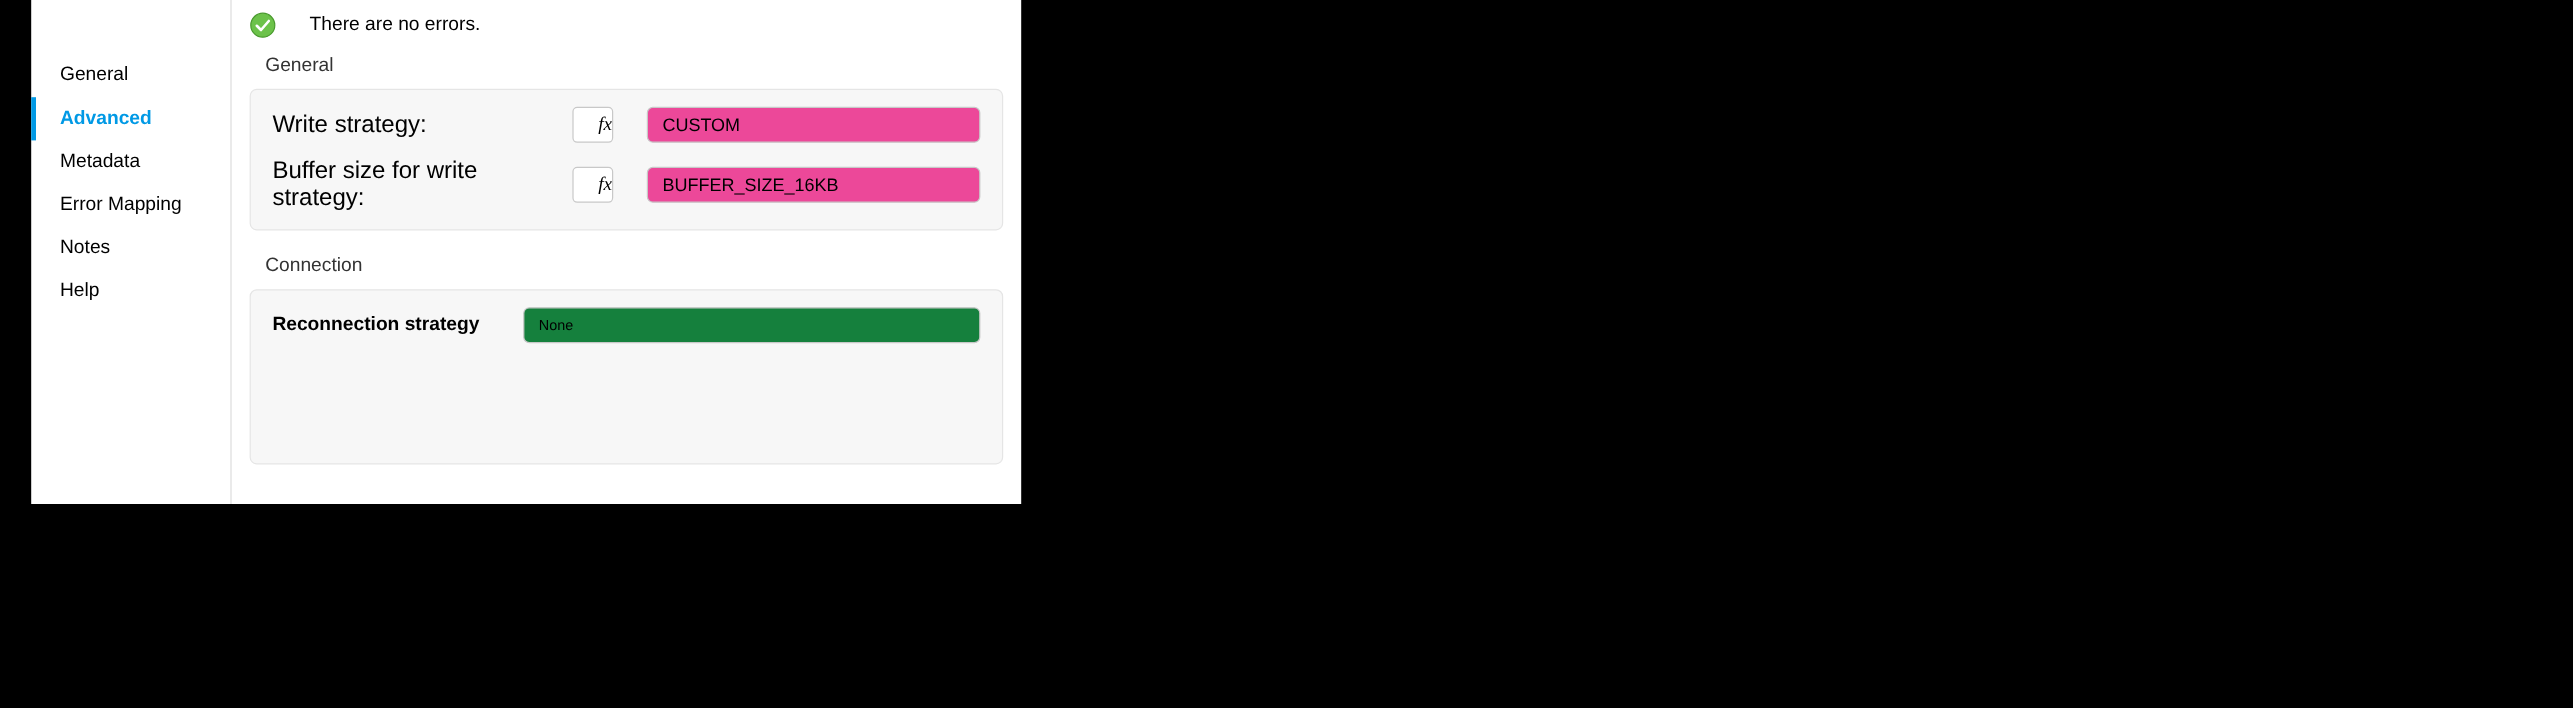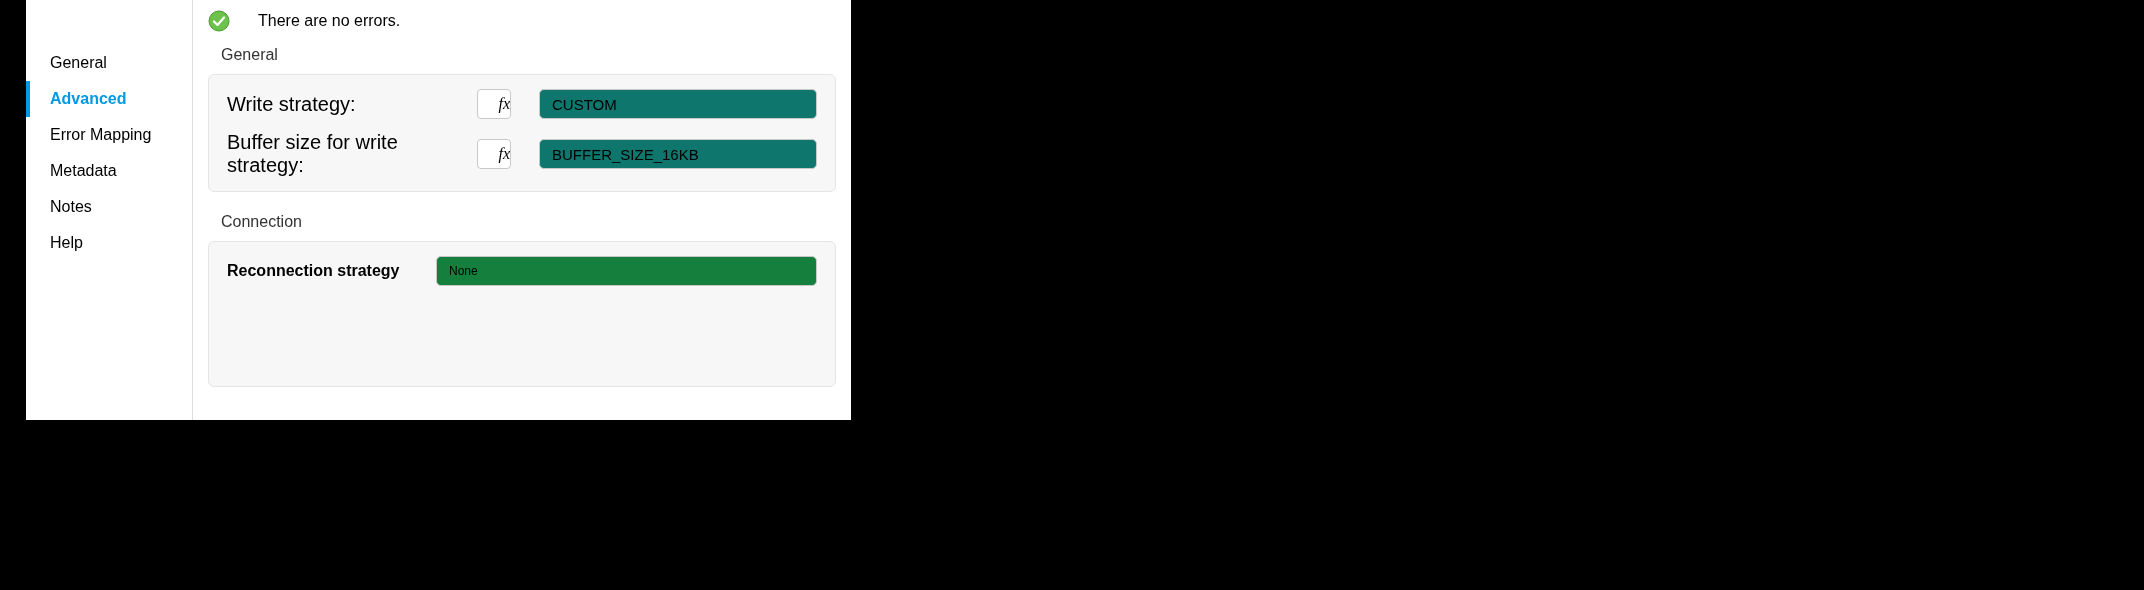--- a/index.html
+++ b/index.html
@@ -94,21 +94,21 @@
     font-weight: 500;
   }
   .text-input-wrap {
     flex: 1;
   }
   .text-input {
     width: 100%;
     height: 30px;
     border: 1px solid #c8c8c8;
     border-radius: 5px;
-    background: #0f766e;
+    background: #ec4899;
     padding: 0 12px;
     font-size: 15px;
     font-family: inherit;
     color: #000;
   }
   .select-wrap {
     flex: 1;
     margin-left: 14px;
   }
   .select {
@@ -144,24 +144,24 @@
 <div class="app-window">
 
   <div class="sidebar">
     <div class="sidebar-item">
       <span>General</span>
     </div>
     <div class="sidebar-item active">
       <span>Advanced</span>
     </div>
     <div class="sidebar-item">
+      <span>Metadata</span>
+    </div>
+    <div class="sidebar-item">
       <span>Error Mapping</span>
-    </div>
-    <div class="sidebar-item">
-      <span>Metadata</span>
     </div>
     <div class="sidebar-item">
       <span>Notes</span>
     </div>
     <div class="sidebar-item">
       <span>Help</span>
     </div>
   </div>
 
   <div class="main">

